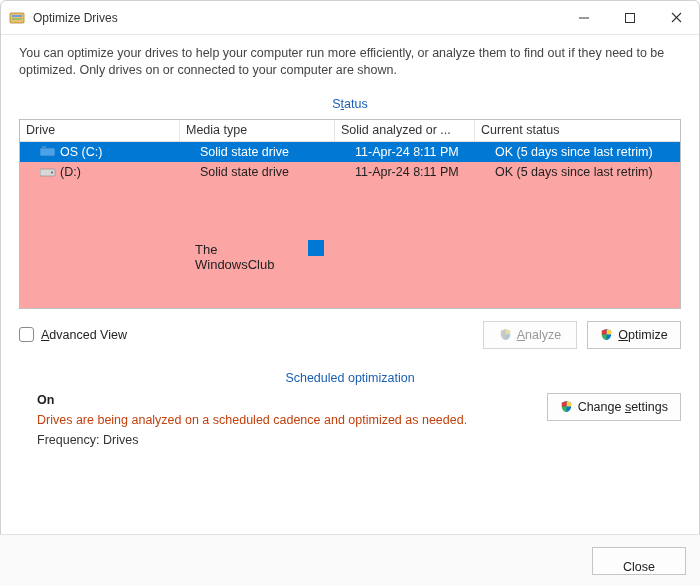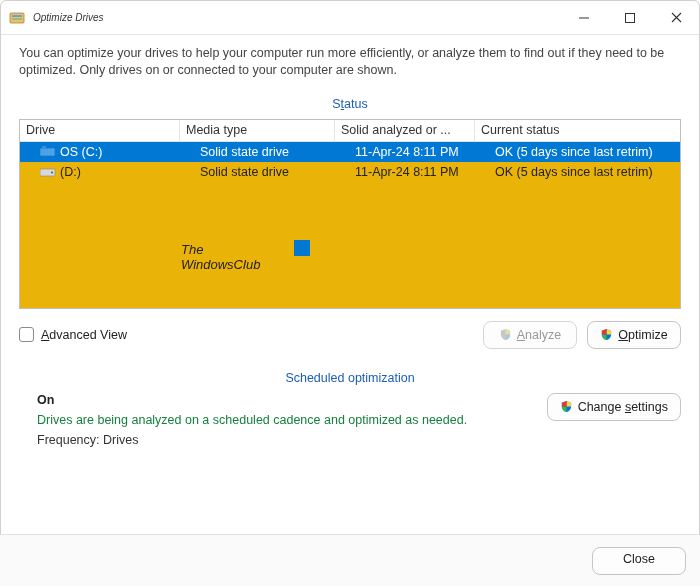--- a/index.html
+++ b/index.html
@@ -20,21 +20,21 @@
     display: flex;
     align-items: center;
     padding: 0 0 0 8px;
     border-bottom: 1px solid #e6e6e6;
   }
   .titlebar .app-icon {
     width: 16px; height: 16px;
     margin-right: 8px;
     display:flex;align-items:center;justify-content:center;
   }
-  .titlebar .title { font-size: 10px; color: #333; font-style: italic; }
+  .titlebar .title { font-size: 12px; color: #333; }
   .winbtns { margin-left: auto; display: flex; }
   .winbtn {
     width: 46px; height: 34px;
     display: flex; align-items: center; justify-content: center;
     color: #333; background: transparent;
     font-family: inherit;
   }
   .content { padding: 10px 18px 0 18px; }
   .intro { color: #444; line-height: 1.35; margin-bottom: 18px; }
   .group-label {
@@ -50,21 +50,21 @@
     height: 1px;
     background: #e3e3e3;
     margin-left: 10px;
   }
   .group-label .ul { text-decoration: underline; }
   .drivebox {
     border: 1px solid #bfbfbf;
     height: 190px;
     position: relative;
     overflow: hidden;
-    background: #eab308;
+    background: #fca5a5;
   }
   .drivehead, .driverow {
     display: grid;
     grid-template-columns: 160px 155px 140px 1fr;
     align-items: center;
     font-size: 12.5px;
   }
   .drivehead {
     height: 22px;
     background: #fff;
@@ -97,27 +97,26 @@
   }
   .driverow.selected { background: #0078d4; color: #fff; }
   .drive-icon {
     width: 16px; height: 12px;
     display:inline-block;
     margin-right:4px;
     flex-shrink:0;
   }
   .watermark {
     position: absolute;
-    left: 161px;
+    left: 175px;
     top: 120px;
     display: flex;
     align-items: center;
     color: #222;
     font-size: 13px;
-    font-style: italic;
   }
   .watermark .sq {
     width: 16px; height: 16px;
     background: #0078d4;
     margin-left: 34px;
     margin-bottom:20px;
   }
   .watermark .txt { line-height: 1.15; }
   .below-row {
     display: flex;
@@ -131,41 +130,41 @@
     border-radius: 3px;
     margin-right: 7px;
     background: #fff;
   }
   .adv-label .ul { text-decoration: underline; }
   .spacer { flex: 1; }
   .btn {
     min-width: 94px;
     height: 28px;
     border: 1px solid #c5c5c5;
-    border-radius: 8px;
+    border-radius: 0;
     background: #fdfdfd;
     display: flex;
     align-items: center;
     justify-content: center;
-    padding: 8px 12px;
+    padding: 0 12px;
     font-size: 12.5px;
     color: #222;
     cursor: pointer;
     margin-left: 10px;
   }
   .btn.disabled { color: #9a9a9a; border-color: #d6d6d6; cursor: default; }
   .btn .shield { margin-right: 5px; display:flex; }
   .btn .ul { text-decoration: underline; }
   .sched-block {
     display: flex;
     align-items: flex-start;
   }
   .sched-text { flex: 1; padding-left: 18px; }
   .sched-text .on { font-weight: 600; margin-bottom: 6px; }
-  .sched-text .line1 { margin-bottom: 6px; color: #15803d; }
+  .sched-text .line1 { margin-bottom: 6px; color: #c2410c; }
   .sched-text .line2 { color: #333; }
   .footer {
     position: absolute;
     bottom: 0; left: 0; right: 0;
     height: 52px;
     border-top: 1px solid #e2e2e2;
     background: #fafafa;
     display: flex;
     align-items: center;
     justify-content: flex-end;

